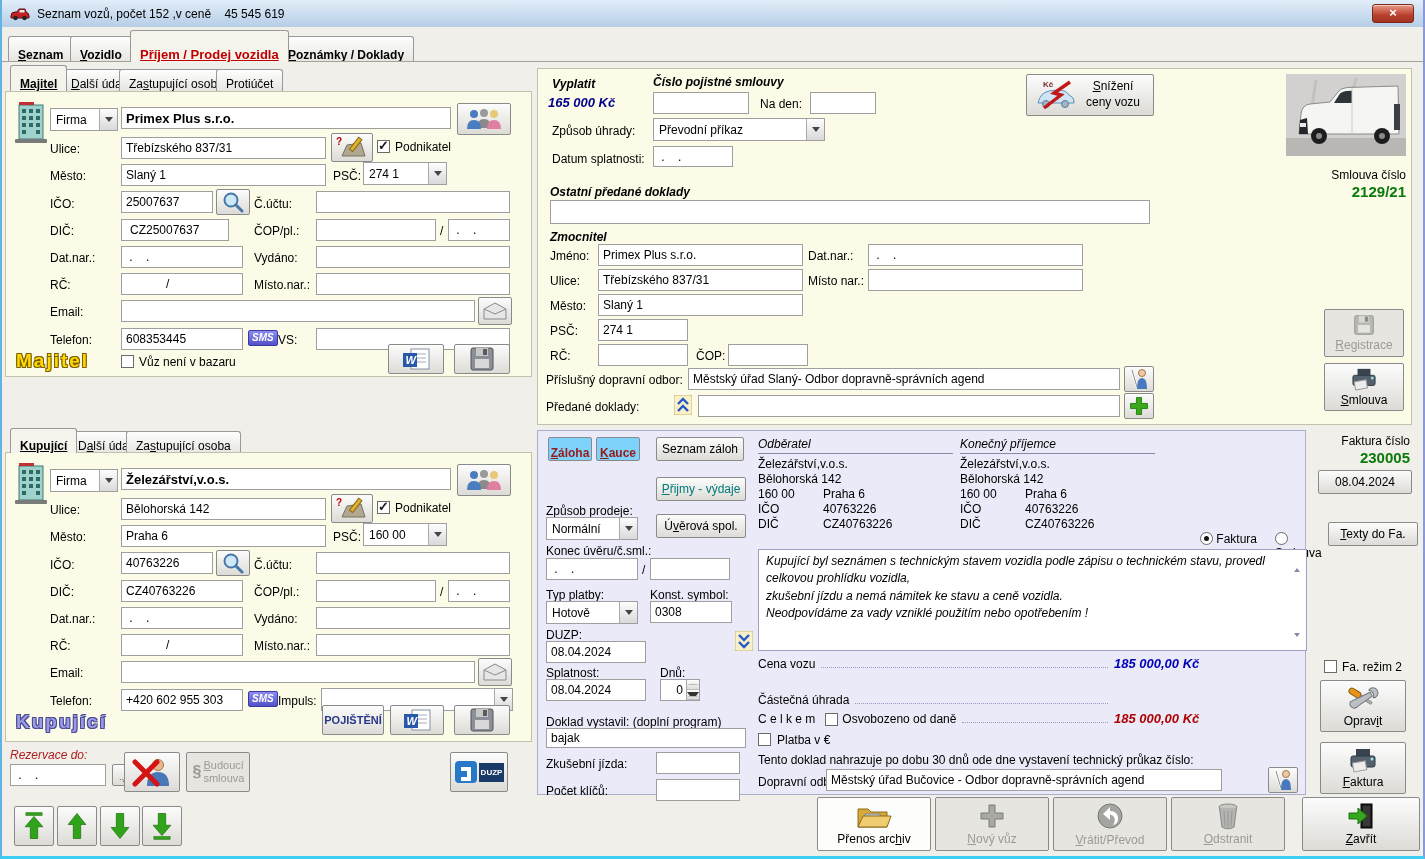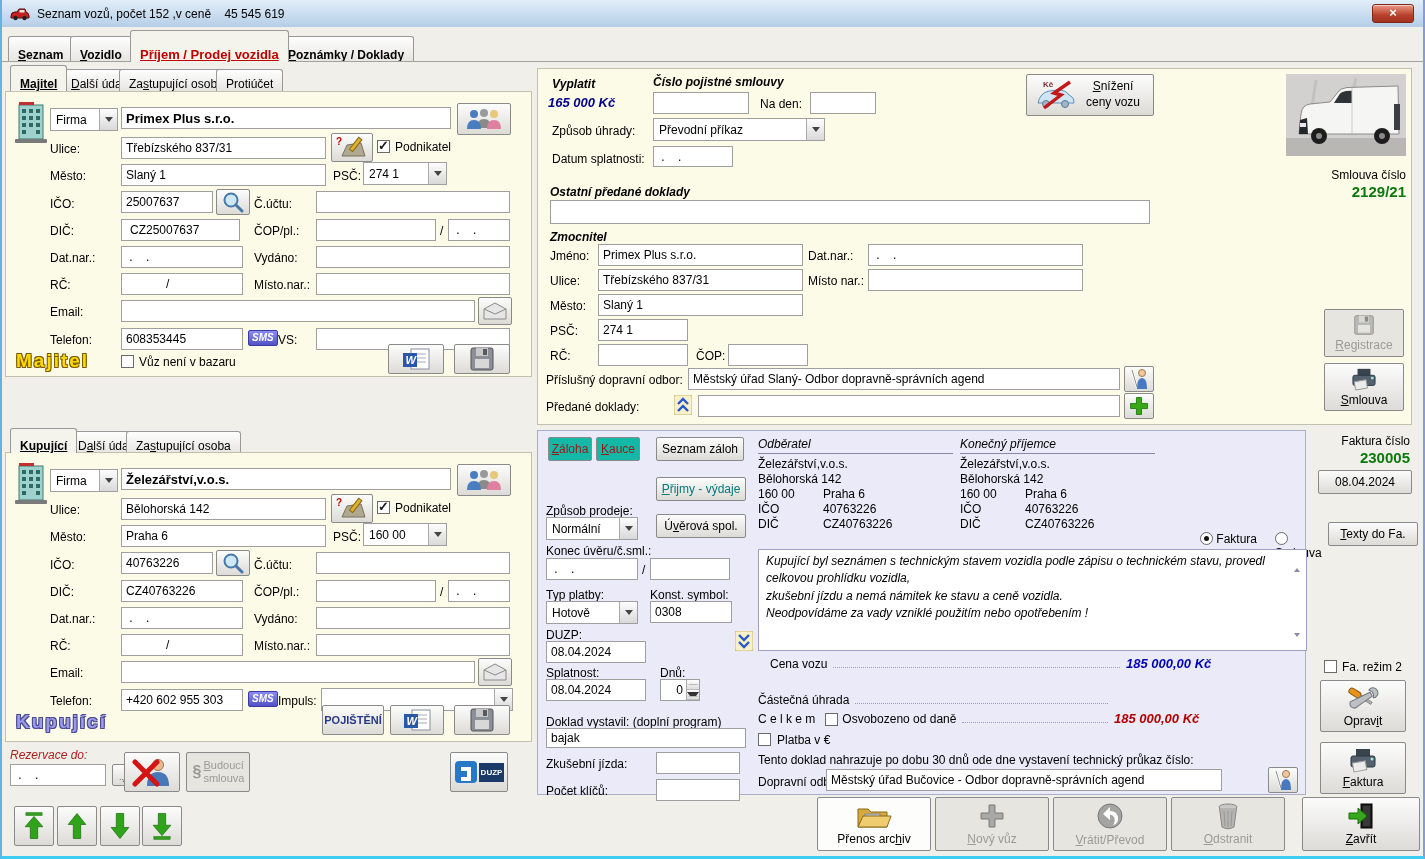--- a/index.html
+++ b/index.html
@@ -34,21 +34,21 @@
   .S{position:absolute;background:#fff;border:1px solid #9f9f9f;height:23px;display:flex;align-items:center;padding-left:5px;}
   .S .ddb{margin-left:auto;width:18px;align-self:stretch;background:linear-gradient(#fdfdfd,#d9d9d9);
      border-left:1px solid #aaa;display:flex;align-items:center;justify-content:center;}
   .tri-dn{width:0;height:0;border-left:4px solid transparent;border-right:4px solid transparent;border-top:5px solid #444;}
   .tri-up-s{width:0;height:0;border-left:3px solid transparent;border-right:3px solid transparent;border-bottom:4px solid #333;}
   .tri-dn-s{width:0;height:0;border-left:3px solid transparent;border-right:3px solid transparent;border-top:4px solid #333;}
   .B{position:absolute;background:linear-gradient(#fcfcfc,#dcdbd6);border:1px solid #8a8a8a;border-radius:2px;
      display:flex;align-items:center;justify-content:center;gap:4px;font-size:12px;cursor:default;text-align:center;}
   .B.col{flex-direction:column;gap:2px;}
   .B.disabled{color:#9b9b95;background:#e6e5e0;}
-  .B.pink{background:#14b8a6;color:#9a1818;font-weight:normal;}
+  .B.pink{background:#7dd3fc;color:#9a1818;font-weight:bold;align-items:flex-end;}
   .cb{position:absolute;width:13px;height:13px;background:#fff;border:1px solid #6a6a6a;}
   .cb.inline{position:static;display:inline-block;vertical-align:-2px;}
   .cb.checked::after{content:"✓";position:absolute;left:0px;top:-3px;font-size:13px;font-weight:bold;color:#1a1a1a;}
   .rad{display:inline-block;width:13px;height:13px;border:1px solid #6a6a6a;border-radius:50%;background:#fff;position:relative;vertical-align:-2px;}
   .rad.sel::after{content:"";position:absolute;left:3px;top:3px;width:5px;height:5px;border-radius:50%;background:#111;}
   .wm{position:absolute;font-weight:bold;font-size:19px;letter-spacing:2px;}
   .wm.yellow{color:#ffd800;text-shadow:1px 1px 0 #7a5c00,-1px -1px 0 #7a5c00,1px -1px 0 #7a5c00,-1px 1px 0 #7a5c00;}
   .wm.purple{color:#9a9ae8;text-shadow:1px 1px 0 #4a4a90,-1px -1px 0 #4a4a90,1px -1px 0 #4a4a90,-1px 1px 0 #4a4a90;}
   .hdr{position:absolute;font-weight:bold;font-style:italic;white-space:nowrap;}
   .colhdr{position:absolute;font-style:italic;border-bottom:1px solid #8888a8;padding-bottom:2px;}
@@ -182,21 +182,21 @@
       <span>
           <svg width="22" height="22" viewBox="0 0 22 22">
             <circle cx="9" cy="9" r="6.5" fill="#cfe8f8" stroke="#4878a8" stroke-width="2"></circle>
             <line x1="14" y1="14" x2="20" y2="20" stroke="#4878a8" stroke-width="3" stroke-linecap="round"></line>
           </svg>
         </span>
     </div>
     <span class="L" style="left:248px;top:105px;">Č.účtu:</span>
     <input class="I" style="left: 310px; top: 99px; width: 194px;">
     <span class="L" style="left:44px;top:132px;">DIČ:</span>
-    <input class="I" style="left: 115px; top: 127px; width: 119px; padding-left: 8px;" value="CZ25007637">
+    <input class="I" style="left: 115px; top: 127px; width: 108px; padding-left: 8px;" value="CZ25007637">
     <span class="L" style="left:248px;top:132px;">ČOP/pl.:</span>
     <input class="I" style="left: 310px; top: 127px; width: 120px;">
     <span class="L" style="left:434px;top:132px;">/</span>
     <input class="I" style="left: 442px; top: 127px; width: 62px;" value=" .    .">
     <span class="L" style="left:44px;top:159px;">Dat.nar.:</span>
     <input class="I" style="left: 115px; top: 154px; width: 122px;" value=" .    .">
     <span class="L" style="left:248px;top:159px;">Vydáno:</span>
     <input class="I" style="left: 310px; top: 154px; width: 194px;">
     <span class="L" style="left:44px;top:186px;">RČ:</span>
     <input class="I" style="left: 115px; top: 181px; width: 122px;" value="            /">
@@ -634,21 +634,21 @@
     <span style="position:absolute;left:756px;top:123px;"><span class="tri-up-s" style="border-bottom-color:#8a8aa8;"></span></span>
     <span style="position:absolute;left:756px;top:206px;"><span class="tri-dn-s" style="border-top-color:#8a8aa8;"></span></span>
     <span style="position:absolute;left:197px;top:200px;">
         <svg width="18" height="20" viewBox="0 0 18 20">
           <rect width="18" height="20" rx="2" fill="#f8f0c8" stroke="#c8b868"></rect>
           <path d="M4 4 L9 9 L14 4" fill="none" stroke="#2858c8" stroke-width="2.4"></path>
           <path d="M4 11 L9 16 L14 11" fill="none" stroke="#2858c8" stroke-width="2.4"></path>
         </svg>
       </span>
 
-    <div class="prow" style="left:220px;top:225px;margin-left:12px;">
+    <div class="prow" style="left:220px;top:225px;">
       <span>Cena vozu</span>
         <span class="dots"></span>
       <span class="pv money" style="color:#0000b4;">185 000,00 Kč</span>
     </div>
     <div class="prow" style="left:220px;top:262px;">
       <span>Částečná úhrada</span>
         <span class="dots"></span>
         <span class="pv"></span>
     </div>
     <div class="prow" style="left:220px;top:280px;">

